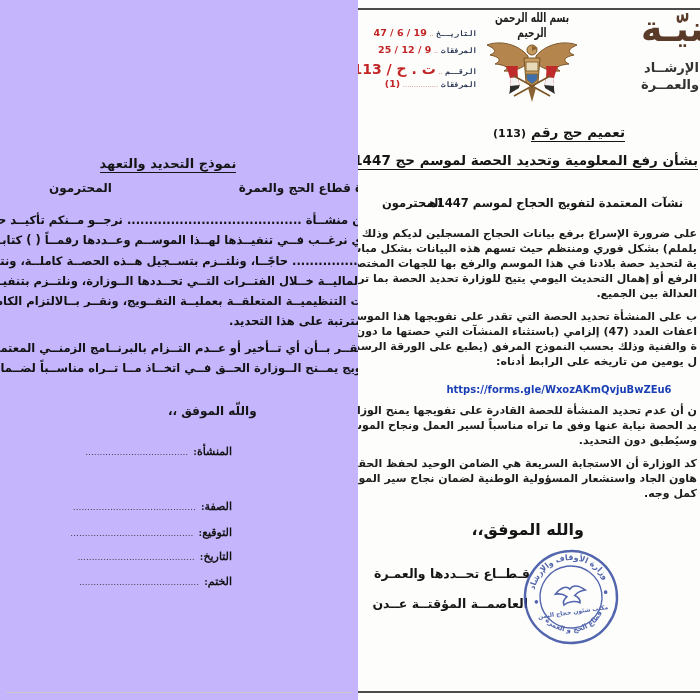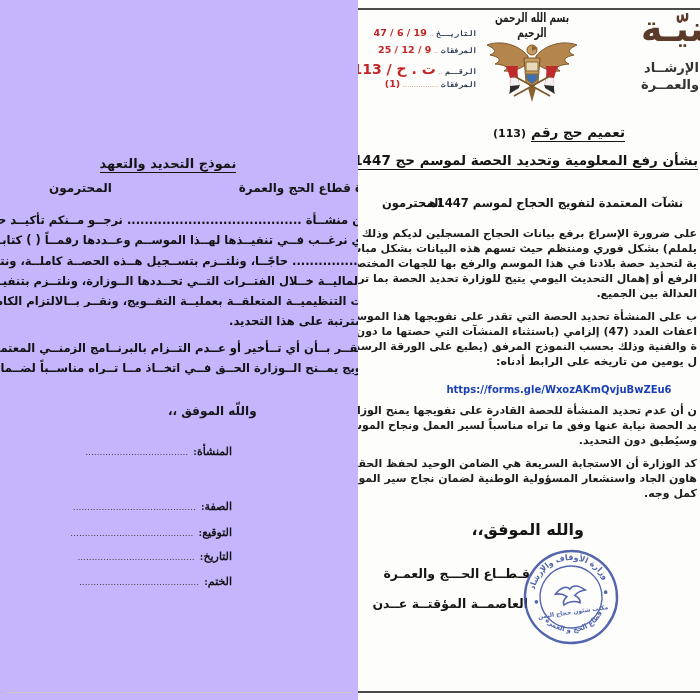--- a/index.html
+++ b/index.html
@@ -164,21 +164,21 @@
   <div class="line rp-body" style="top:403px">ن أن عدم تحديد المنشأة للحصة القادرة على تفويجها يمنح الوزارة الصلاحي</div>
   <div class="line rp-body" style="top:418px">يد الحصة نيابة عنها وفق ما تراه مناسباً لسير العمل ونجاح الموسم، ويُعد هذ</div>
   <div class="line rp-body" style="top:433px">وسيُطبق دون التحديد.</div>
 
   <div class="line rp-body" style="top:456px">كد الوزارة أن الاستجابة السريعة هي الضامن الوحيد لحفظ الحقوق. وتد</div>
   <div class="line rp-body" style="top:471px">هاون الجاد واستشعار المسؤولية الوطنية لضمان نجاح سير الموسم وخدمة ضيو</div>
   <div class="line rp-body" style="top:486px">كمل وجه.</div>
 
   <div class="b nowrap" style="position:absolute;top:512px;right:116px;font-size:16px;direction:rtl;margin-top:8px;">والله الموفق،،</div>
 
-  <div class="b nowrap" style="position:absolute;top:566px;right:170px;font-size:12.5px;direction:rtl;">قـطــاع الحـــج والعمـرة</div>
+  <div class="b nowrap" style="position:absolute;top:566px;right:170px;font-size:12.5px;direction:rtl;">قـطــاع تحــددها والعمـرة</div>
   <div class="b nowrap" style="position:absolute;top:596px;right:172px;font-size:12.5px;direction:rtl;">العاصمــة المؤقتــة عــدن</div>
 
   <svg style="position:absolute;left:164px;top:548px;opacity:0.88;transform:rotate(-8deg);" width="98" height="98" viewBox="0 0 98 98">
     <circle cx="49" cy="49" r="46" fill="none" stroke="#3b51a3" stroke-width="2.4"></circle>
     <circle cx="49" cy="49" r="31" fill="none" stroke="#3b51a3" stroke-width="1.4"></circle>
     <defs>
       <path id="arcTop" d="M12,49 A37,37 0 0 1 86,49"></path>
       <path id="arcBottom" d="M14,49 A35,35 0 0 0 84,49"></path>
     </defs>
     <text font-size="8" font-weight="bold" fill="#3b51a3" direction="rtl">

